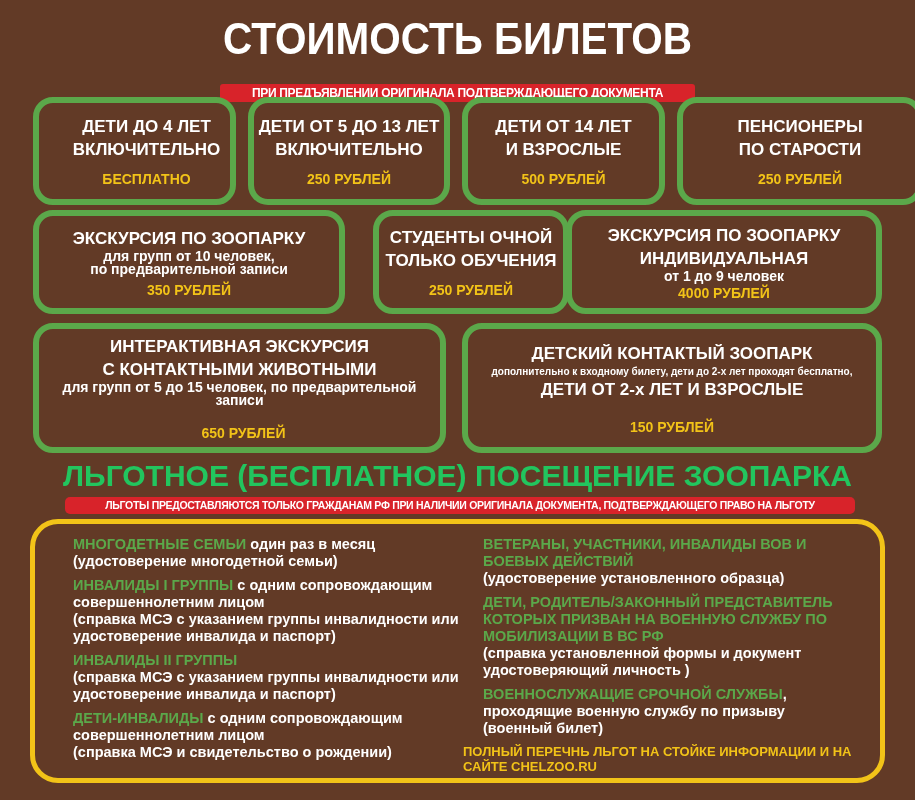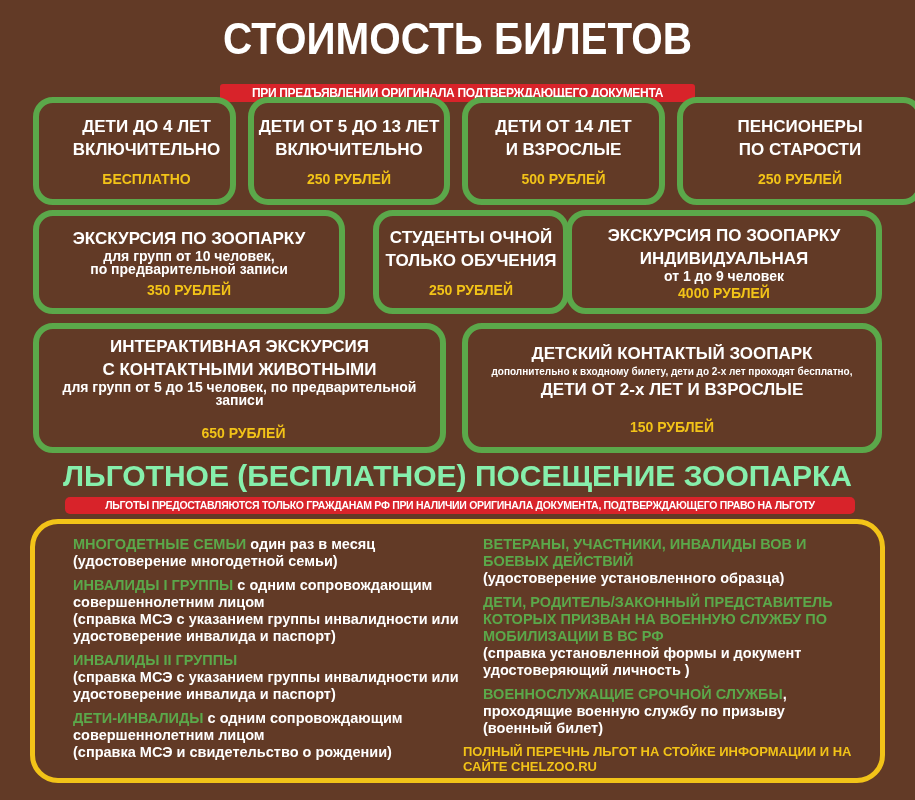--- a/index.html
+++ b/index.html
@@ -25,21 +25,21 @@
     position:absolute; box-sizing:border-box;
     border:6px solid #5ba84a; border-radius:20px;
     background:#623a26; text-align:center; color:#fff;
     display:flex; flex-direction:column; align-items:center; justify-content:center;
   }
   .box .head { font-weight:bold; font-size:17px; line-height:23px; }
   .box .note { font-weight:bold; font-size:14px; line-height:13px; }
   .box .price { color:#f2c318; font-weight:bold; font-size:14px; margin-top:10px; }
   .section-title {
     position:absolute; left:0; top:459px; width:915px; text-align:center;
-    color:#86efac; font-weight:bold; font-size:30px;
+    color:#22c55e; font-weight:bold; font-size:30px;
   }
   .subbar2 {
     position:absolute; left:65px; top:497px; width:790px; height:17px;
     background:#d8232a; color:#fff; font-weight:bold; font-size:10.5px;
     text-align:center; line-height:17px; border-radius:5px; letter-spacing:-0.3px;
   }
   .perks {
     position:absolute; left:30px; top:519px; width:855px; height:264px;
     box-sizing:border-box; border:5px solid #f2c318; border-radius:28px;
   }

